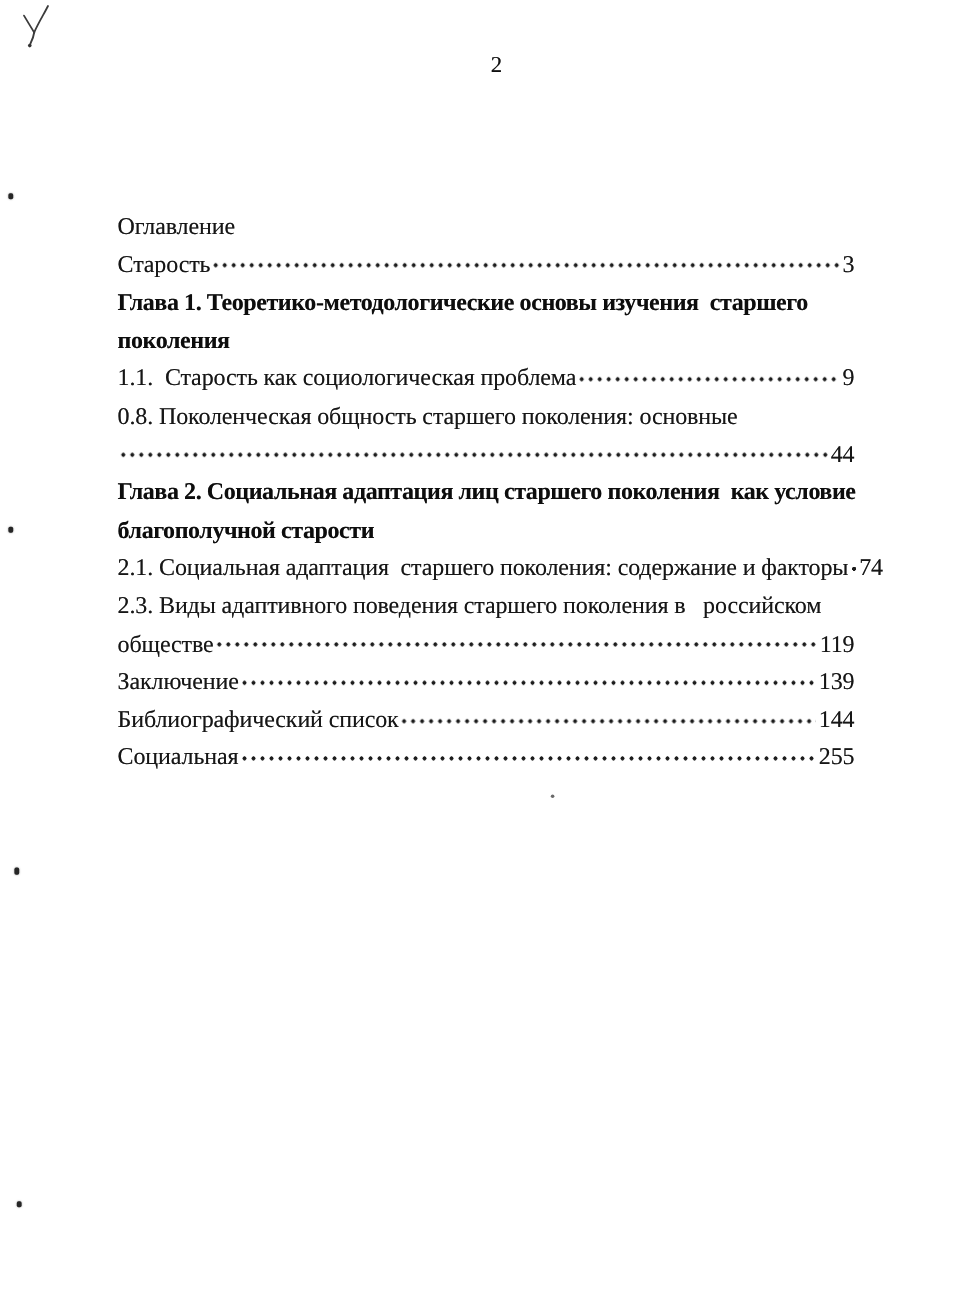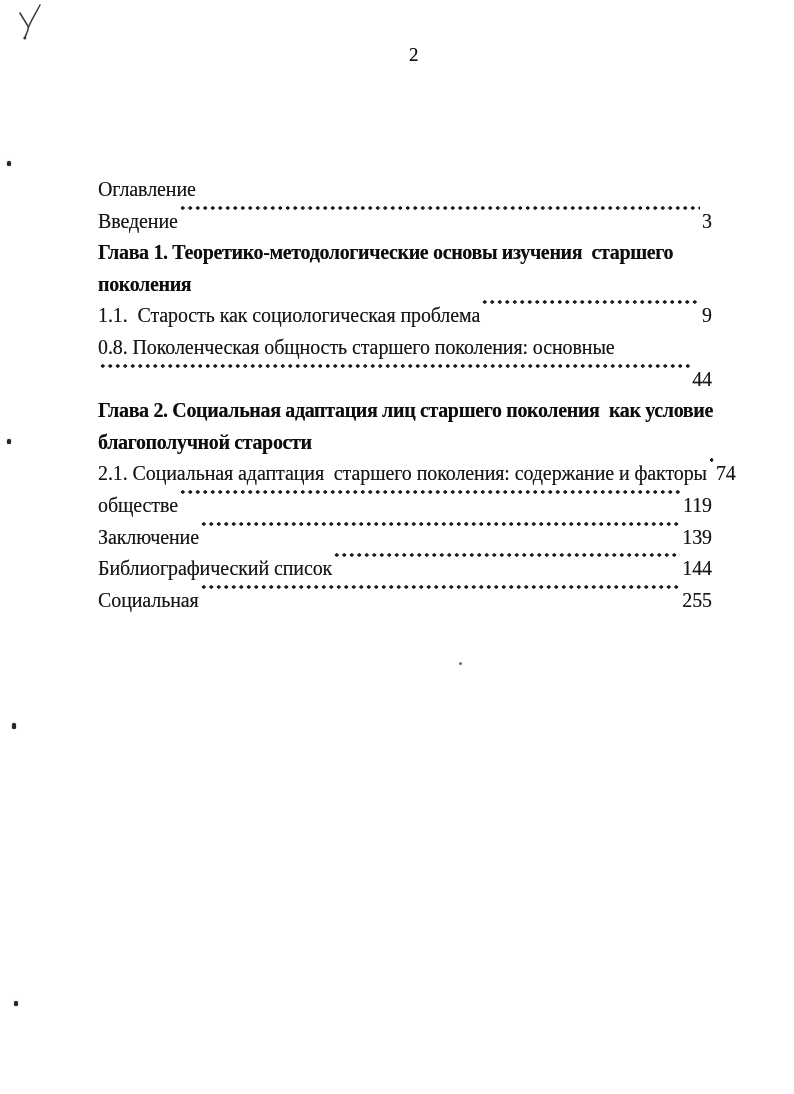--- a/index.html
+++ b/index.html
@@ -28,21 +28,21 @@
   .toc {
     position: absolute;
     left: 98px; top: 174px; width: 614px;
     font-size: 20px;
     line-height: 31.6px;
     letter-spacing: -0.1px;
     text-shadow: 0 0 0.4px rgba(0,0,0,0.5);
   }
   .row {
     display: flex;
-    align-items: flex-start;
+    align-items: center;
     white-space: nowrap;
   }
   .row.bold {
     font-weight: bold;
     font-size: 20px;
     letter-spacing: -0.35px;
     color: #0d0d0d;
   }
   .label { flex: 0 0 auto; }
   .leader {
@@ -92,21 +92,21 @@
 
   <div class="page-number">2</div>
 
   <div class="toc">
 
     <div class="row">
       <span class="label">Оглавление</span>
     </div>
 
     <div class="row">
-      <span class="label">Введение</span>
+      <span class="label">Старость</span>
       <span class="leader"></span>
       <span class="pg">3</span>
     </div>
 
     <div class="row bold">
       <span class="label">Глава 1. Теоретико-методологические основы изучения&nbsp; старшего</span>
     </div>
 
     <div class="row bold">
       <span class="label">поколения</span>
@@ -135,20 +135,23 @@
       <span class="label">благополучной старости</span>
     </div>
 
     <div class="row">
       <span class="label">2.1. Социальная адаптация&nbsp; старшего поколения: содержание и факторы</span>
       <span class="leader"></span>
       <span class="pg">74</span>
     </div>
 
 
+    <div class="row">
+      <span class="label">2.3. Виды адаптивного поведения старшего поколения в&nbsp;&nbsp; российском</span>
+    </div>
 
     <div class="row">
       <span class="label">обществе</span>
       <span class="leader"></span>
       <span class="pg">119</span>
     </div>
 
     <div class="row">
       <span class="label">Заключение</span>
       <span class="leader"></span>

